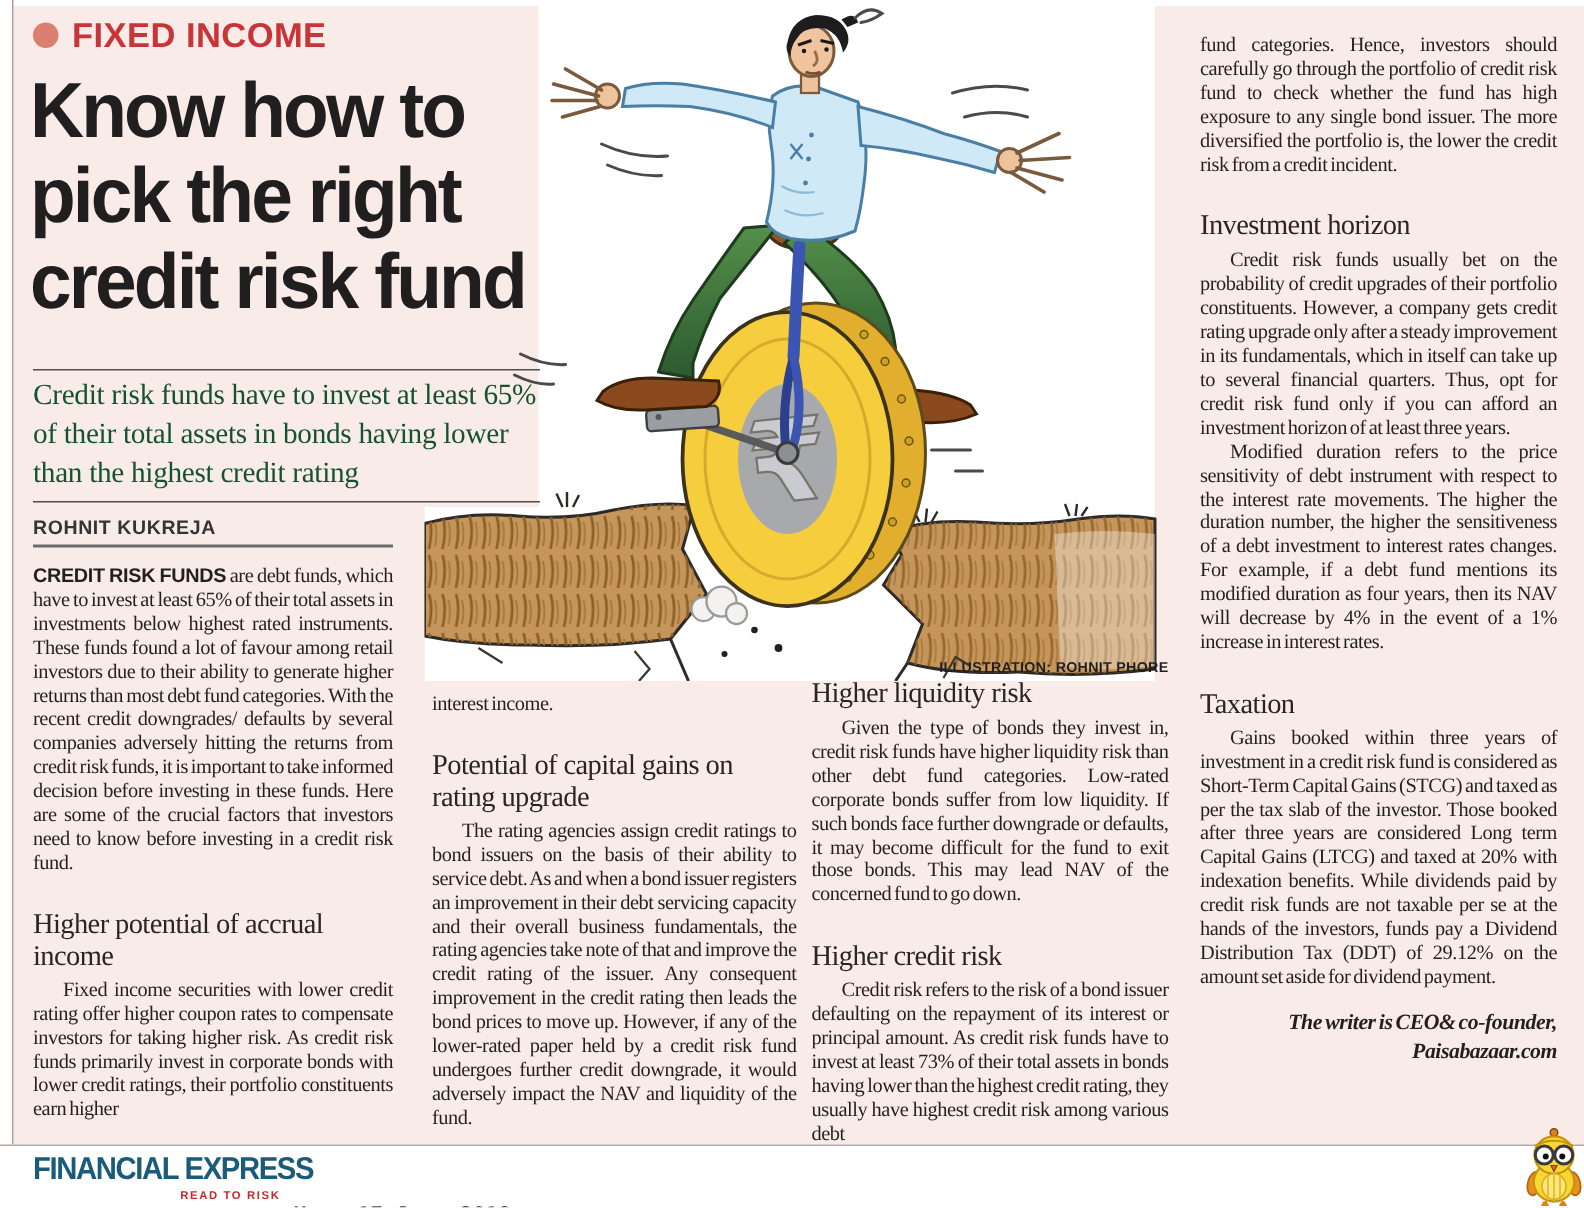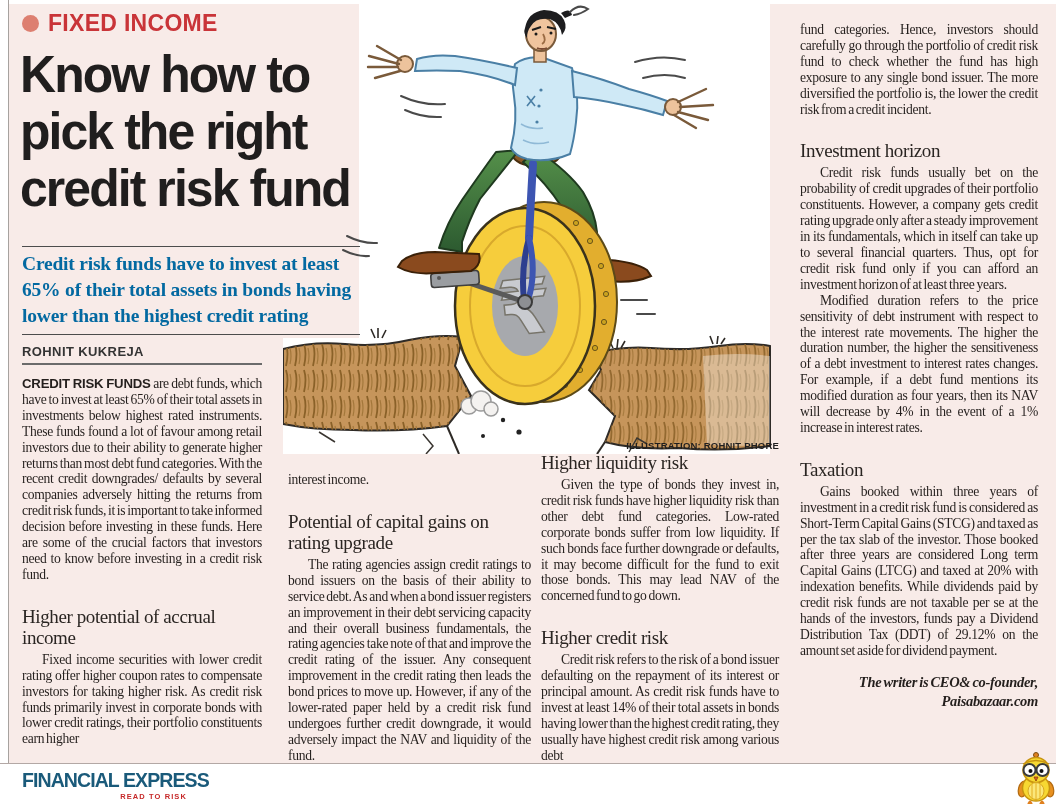--- a/index.html
+++ b/index.html
@@ -18,38 +18,38 @@
   .headline{position:absolute;left:20px;top:46px;width:350px;color:#201e1e;
             font-family:"Liberation Sans",sans-serif;font-weight:bold;
             font-size:52px;line-height:57px;letter-spacing:-2px;
             transform:scaleX(.96);transform-origin:left top;}
 
   .rule{position:absolute;height:1px;background:#4c4c4c;}
   .rule-a{left:22px;top:246px;width:338px;}
   .rule-b{left:22px;top:334px;width:338px;}
 
   .standfirst{position:absolute;left:22px;top:251px;width:345px;
-              font-weight:bold;font-size:19.5px;line-height:26px;letter-spacing:-.2px;color:#0369a1;}
+              font-weight:normal;font-size:19.5px;line-height:26px;letter-spacing:-.2px;color:#14532d;}
 
   .byline{position:absolute;left:22px;top:344px;font-family:"Liberation Sans",sans-serif;
           font-weight:bold;font-size:13px;letter-spacing:.4px;color:#343434;}
   .rule-c{position:absolute;left:22px;top:363px;width:240px;height:2px;background:#6b6b6b;}
 
   
   .col{position:absolute;color:#241f1d;}
   .col p{margin:0;font-size:13.6px;line-height:15.9px;text-align:justify;
          letter-spacing:-.3px;word-spacing:-1.2px;}
   .col p.indent{text-indent:20px;}
   .col h3{margin:23px 0 4px 0;font-weight:normal;font-size:19px;line-height:21px;
           letter-spacing:-.4px;color:#2a2522;}
   .col h3.first{margin-top:0;}
   .lead-in{font-family:"Liberation Sans",sans-serif;font-weight:bold;font-size:13.2px;
            letter-spacing:-.2px;}
   .col1{left:22px;top:376px;width:240px;}
-  .col2{left:288px;top:472px;width:243px;}
+  .col2{left:288px;top:461px;width:243px;}
   .col3{left:541px;top:452px;width:238px;}
   .col4{left:800px;top:22px;width:238px;}
   .credit{margin-top:14px !important;text-align:right !important;font-style:italic;
           font-weight:bold;font-size:14.5px !important;line-height:19px !important;}
 
   
   .illo{position:absolute;left:283px;top:4px;}
   .illo-caption{position:absolute;left:541px;top:440px;width:238px;text-align:right;
                 font-family:"Liberation Sans",sans-serif;font-weight:bold;font-size:9.5px;
                 letter-spacing:.2px;color:#1f1f1f;}
@@ -218,21 +218,21 @@
   <div class="col col2">
     <p>interest income.</p>
     <h3>Potential of capital gains on rating upgrade</h3>
     <p class="indent">The rating agencies assign credit ratings to bond issuers on the basis of their ability to service debt. As and when a bond issuer registers an improvement in their debt servicing capacity and their overall business fundamentals, the rating agencies take note of that and improve the credit rating of the issuer. Any consequent improvement in the credit rating then leads the bond prices to move up. However, if any of the lower-rated paper held by a credit risk fund undergoes further credit downgrade, it would adversely impact the NAV and liquidity of the fund.</p>
   </div>
 
   <div class="col col3">
     <h3 class="first">Higher liquidity risk</h3>
     <p class="indent">Given the type of bonds they invest in, credit risk funds have higher liquidity risk than other debt fund categories. Low-rated corporate bonds suffer from low liquidity. If such bonds face further downgrade or defaults, it may become difficult for the fund to exit those bonds. This may lead NAV of the concerned fund to go down.</p>
     <h3>Higher credit risk</h3>
-    <p class="indent">Credit risk refers to the risk of a bond issuer defaulting on the repayment of its interest or principal amount. As credit risk funds have to invest at least 14% of their total assets in bonds having lower than the highest credit rating, they usually have highest credit risk among various debt</p>
+    <p class="indent">Credit risk refers to the risk of a bond issuer defaulting on the repayment of its interest or principal amount. As credit risk funds have to invest at least 73% of their total assets in bonds having lower than the highest credit rating, they usually have highest credit risk among various debt</p>
   </div>
 
   <div class="col col4">
     <p>fund categories. Hence, investors should carefully go through the portfolio of credit risk fund to check whether the fund has high exposure to any single bond issuer. The more diversified the portfolio is, the lower the credit risk from a credit incident.</p>
     <h3>Investment horizon</h3>
     <p class="indent">Credit risk funds usually bet on the probability of credit upgrades of their portfolio constituents. However, a company gets credit rating upgrade only after a steady improvement in its fundamentals, which in itself can take up to several financial quarters. Thus, opt for credit risk fund only if you can afford an investment horizon of at least three years.</p>
     <p class="indent">Modified duration refers to the price sensitivity of debt instrument with respect to the interest rate movements. The higher the duration number, the higher the sensitiveness of a debt investment to interest rates changes. For example, if a debt fund mentions its modified duration as four years, then its NAV will decrease by 4% in the event of a 1% increase in interest rates.</p>
     <h3>Taxation</h3>
     <p class="indent">Gains booked within three years of investment in a credit risk fund is considered as Short-Term Capital Gains (STCG) and taxed as per the tax slab of the investor. Those booked after three years are considered Long term Capital Gains (LTCG) and taxed at 20% with indexation benefits. While dividends paid by credit risk funds are not taxable per se at the hands of the investors, funds pay a Dividend Distribution Tax (DDT) of 29.12% on the amount set aside for dividend payment.</p>
     <p class="credit">

